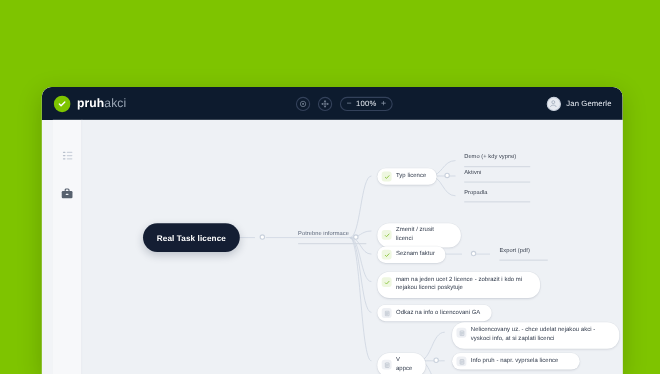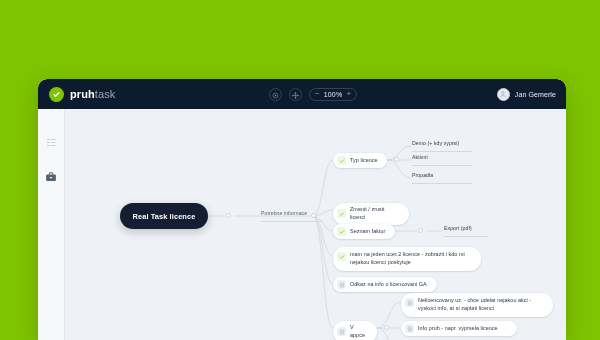--- a/index.html
+++ b/index.html
@@ -58,21 +58,21 @@
     display:flex;align-items:center;gap:5px;
   }
   .avatar{
     width:13px;height:13px;border-radius:50%;
     background:#e7ebf1;border:1px solid #c7cfdb;box-sizing:border-box;
     display:flex;align-items:center;justify-content:center;
   }
   .user-name{color:#e9eef5;font-size:7px;letter-spacing:.1px;}
 
   
-  .app-body{position:relative;height:231px;background:#eef1f5;display:flex;}
+  .app-body{position:relative;height:231px;background:#eef1f5;display:flex;margin-left:10px;}
 
   .sidebar{
     width:27px;background:#f7f8fa;border-right:1px solid #e3e7ed;
     display:flex;flex-direction:column;align-items:center;
     padding-top:27px;gap:22px;box-sizing:border-box;flex:0 0 auto;
   }
   .side-icon{width:13px;height:13px;display:flex;align-items:center;justify-content:center;opacity:.85;}
 
   .canvas{position:relative;flex:1;background:#eef1f5;overflow:hidden;}
   .canvas svg.links{position:absolute;left:0;top:0;width:100%;height:100%;}
@@ -123,21 +123,21 @@
   <div class="app-window">
 
     <div class="topbar">
 
       <div class="brand">
         <span class="brand-mark">
           <svg width="9" height="9" viewBox="0 0 12 12">
             <path d="M2.6 6.2 L4.7 8.3 L9.2 3.6" fill="none" stroke="#ffffff" stroke-width="1.7" stroke-linecap="round" stroke-linejoin="round"></path>
           </svg>
         </span>
-        <span class="brand-text"><span>pruh</span><span class="light">task</span></span>
+        <span class="brand-text"><span>pruh</span><span class="light">akci</span></span>
       </div>
 
       <div class="tool-group">
 
         <div class="tool-btn">
           <span>
             <svg width="7" height="7" viewBox="0 0 12 12">
               <circle cx="6" cy="6" r="4.2" fill="none" stroke="#8e9bad" stroke-width="1"></circle>
               <circle cx="6" cy="6" r="1.3" fill="#8e9bad"></circle>
             </svg>

